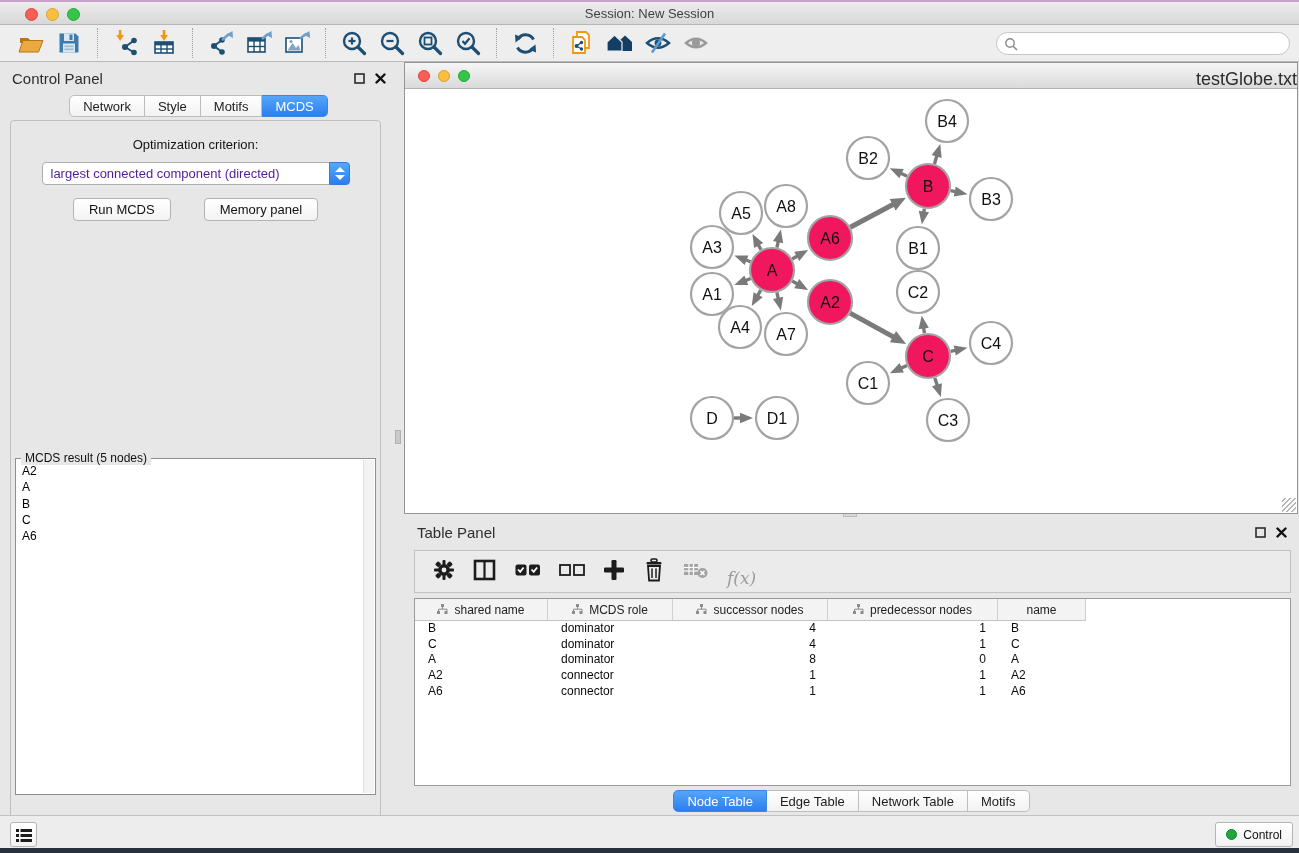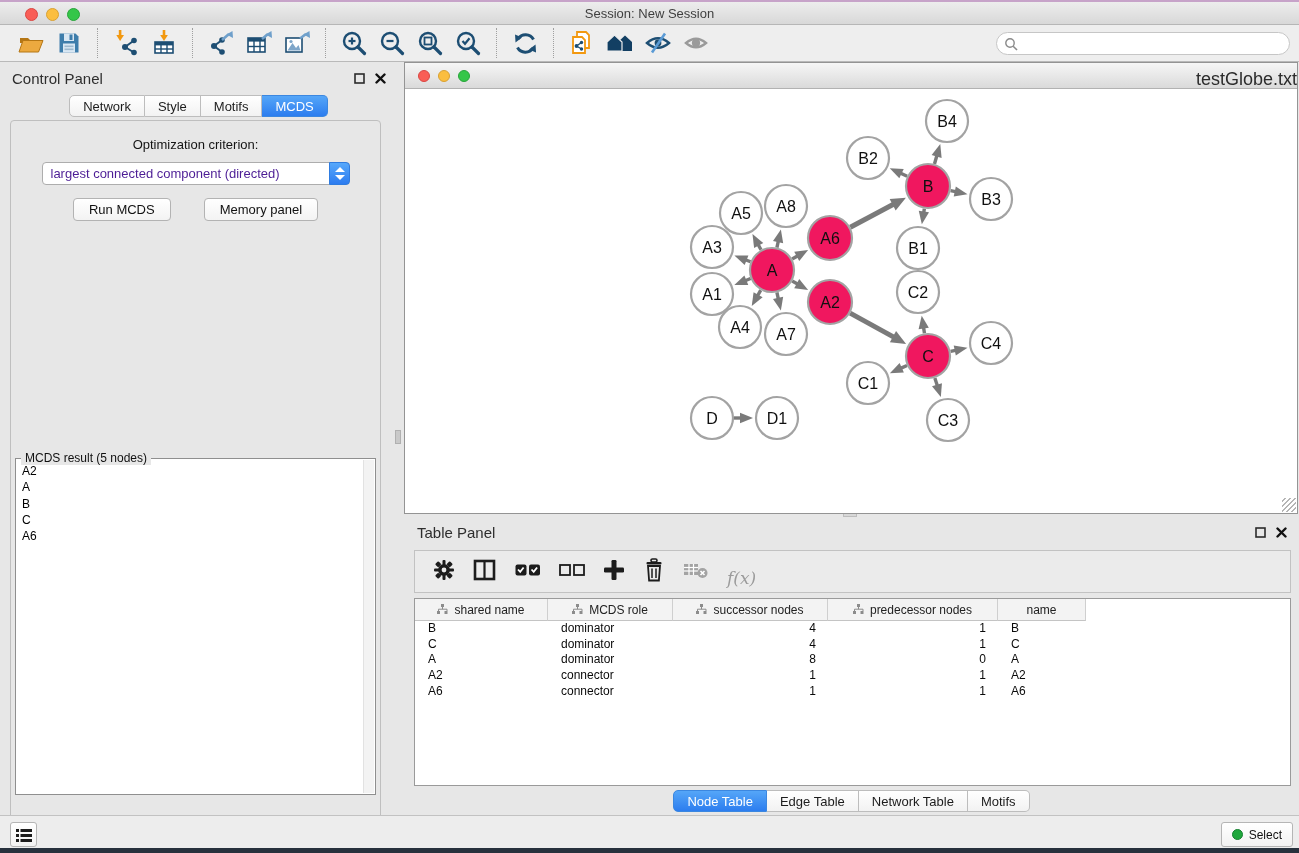--- a/index.html
+++ b/index.html
@@ -644,18 +644,18 @@
             <rect x="5.5" y="3" width="11.5" height="3"></rect>
           <rect x="1" y="8" width="3" height="3"></rect>
             <rect x="5.5" y="8" width="11.5" height="3"></rect>
           <rect x="1" y="13" width="3" height="3"></rect>
             <rect x="5.5" y="13" width="11.5" height="3"></rect>
         </g>
       </svg>
     </div>
     <div class="sb-btn sb-memory" style="display:flex;">
       <span class="mem-dot"></span>
-      <span>Select</span>
+      <span>Control</span>
     </div>
   </div>
 
   <div class="deco-bottom"></div>
 </div>
 
 </body></html>

